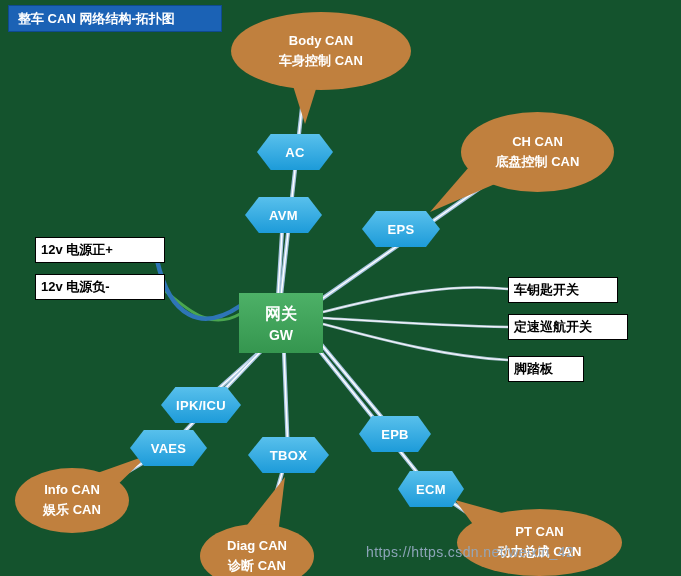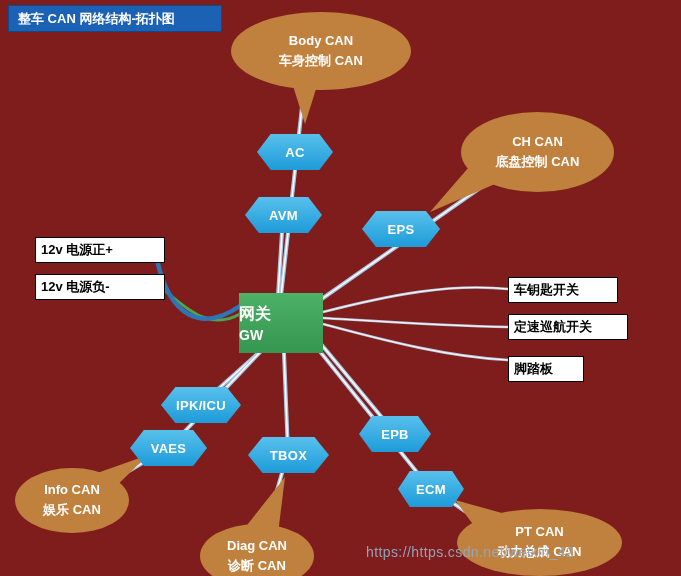--- a/index.html
+++ b/index.html
@@ -6,39 +6,39 @@
     --title-bg:#1b62b5;
     --node-blue:#27a7e0;
     --bus-brown:#c0803e;
     --gateway-green:#3fa45c;
     --wire-blue:#aac6e2;
     --power-blue:#2e75b6;
     --power-green:#4aa64f;
   }
   *{margin:0;padding:0;box-sizing:border-box;}
   body{font-family:"Liberation Sans","DejaVu Sans",sans-serif;background:#ffffff;}
-  .stage{position:relative;width:681px;height:576px;background:#7f1d1d;overflow:hidden;}
+  .stage{position:relative;width:681px;height:576px;background:#14532d;overflow:hidden;}
   .wires{position:absolute;left:0;top:0;width:681px;height:576px;}
   .w-out{stroke:var(--wire-blue);stroke-width:4;fill:none;}
   .w-in{stroke:#ffffff;stroke-width:1.4;fill:none;}
   .w-thin-out{stroke:#b7c9db;stroke-width:2.6;fill:none;}
   .w-thin-in{stroke:#ffffff;stroke-width:0.9;fill:none;}
   .p-blue{stroke:var(--power-blue);stroke-width:4.5;fill:none;stroke-linecap:round;}
   .p-green{stroke:var(--power-green);stroke-width:3;fill:none;stroke-linecap:round;}
   .tail{fill:var(--bus-brown);}
   .title{position:absolute;left:8px;top:5px;width:214px;height:27px;background:var(--title-bg);
     border:1px solid #0f4a8f;color:#fff;font-size:13px;font-weight:bold;line-height:25px;padding-left:9px;}
   .hex{position:absolute;height:36px;clip-path:polygon(18% 0,82% 0,100% 50%,82% 100%,18% 100%,0 50%);
     background:linear-gradient(180deg,#58c0ec,#1d9bd9);color:#fff;font-weight:bold;font-size:13px;
     display:flex;align-items:center;justify-content:center;letter-spacing:0.3px;}
   .bubble{position:absolute;border-radius:50%;background:var(--bus-brown);color:#fff;font-weight:bold;
     font-size:13px;display:flex;flex-direction:column;align-items:center;justify-content:center;gap:4px;text-align:center;}
   .gw{position:absolute;left:239px;top:293px;width:84px;height:60px;
     background:linear-gradient(180deg,#4db167,#35964f);color:#fff;display:flex;flex-direction:column;
-    align-items:flex-start;justify-content:center;font-weight:bold;gap:2px;}
+    align-items:center;justify-content:center;font-weight:bold;gap:2px;}
   .gw .l1{font-size:16px;}
   .gw .l2{font-size:14px;}
   .iobox{position:absolute;height:26px;background:#fff;border:1.5px solid #000;color:#000;
     font-size:13px;font-weight:bold;display:flex;align-items:center;padding:0 5px;white-space:nowrap;}
   .watermark{position:absolute;left:366px;top:544px;color:#93a9c0;font-size:14px;letter-spacing:0.4px;opacity:0.95;white-space:nowrap;}
 </style>
 </head>
 <body>
 
 <div class="stage">

